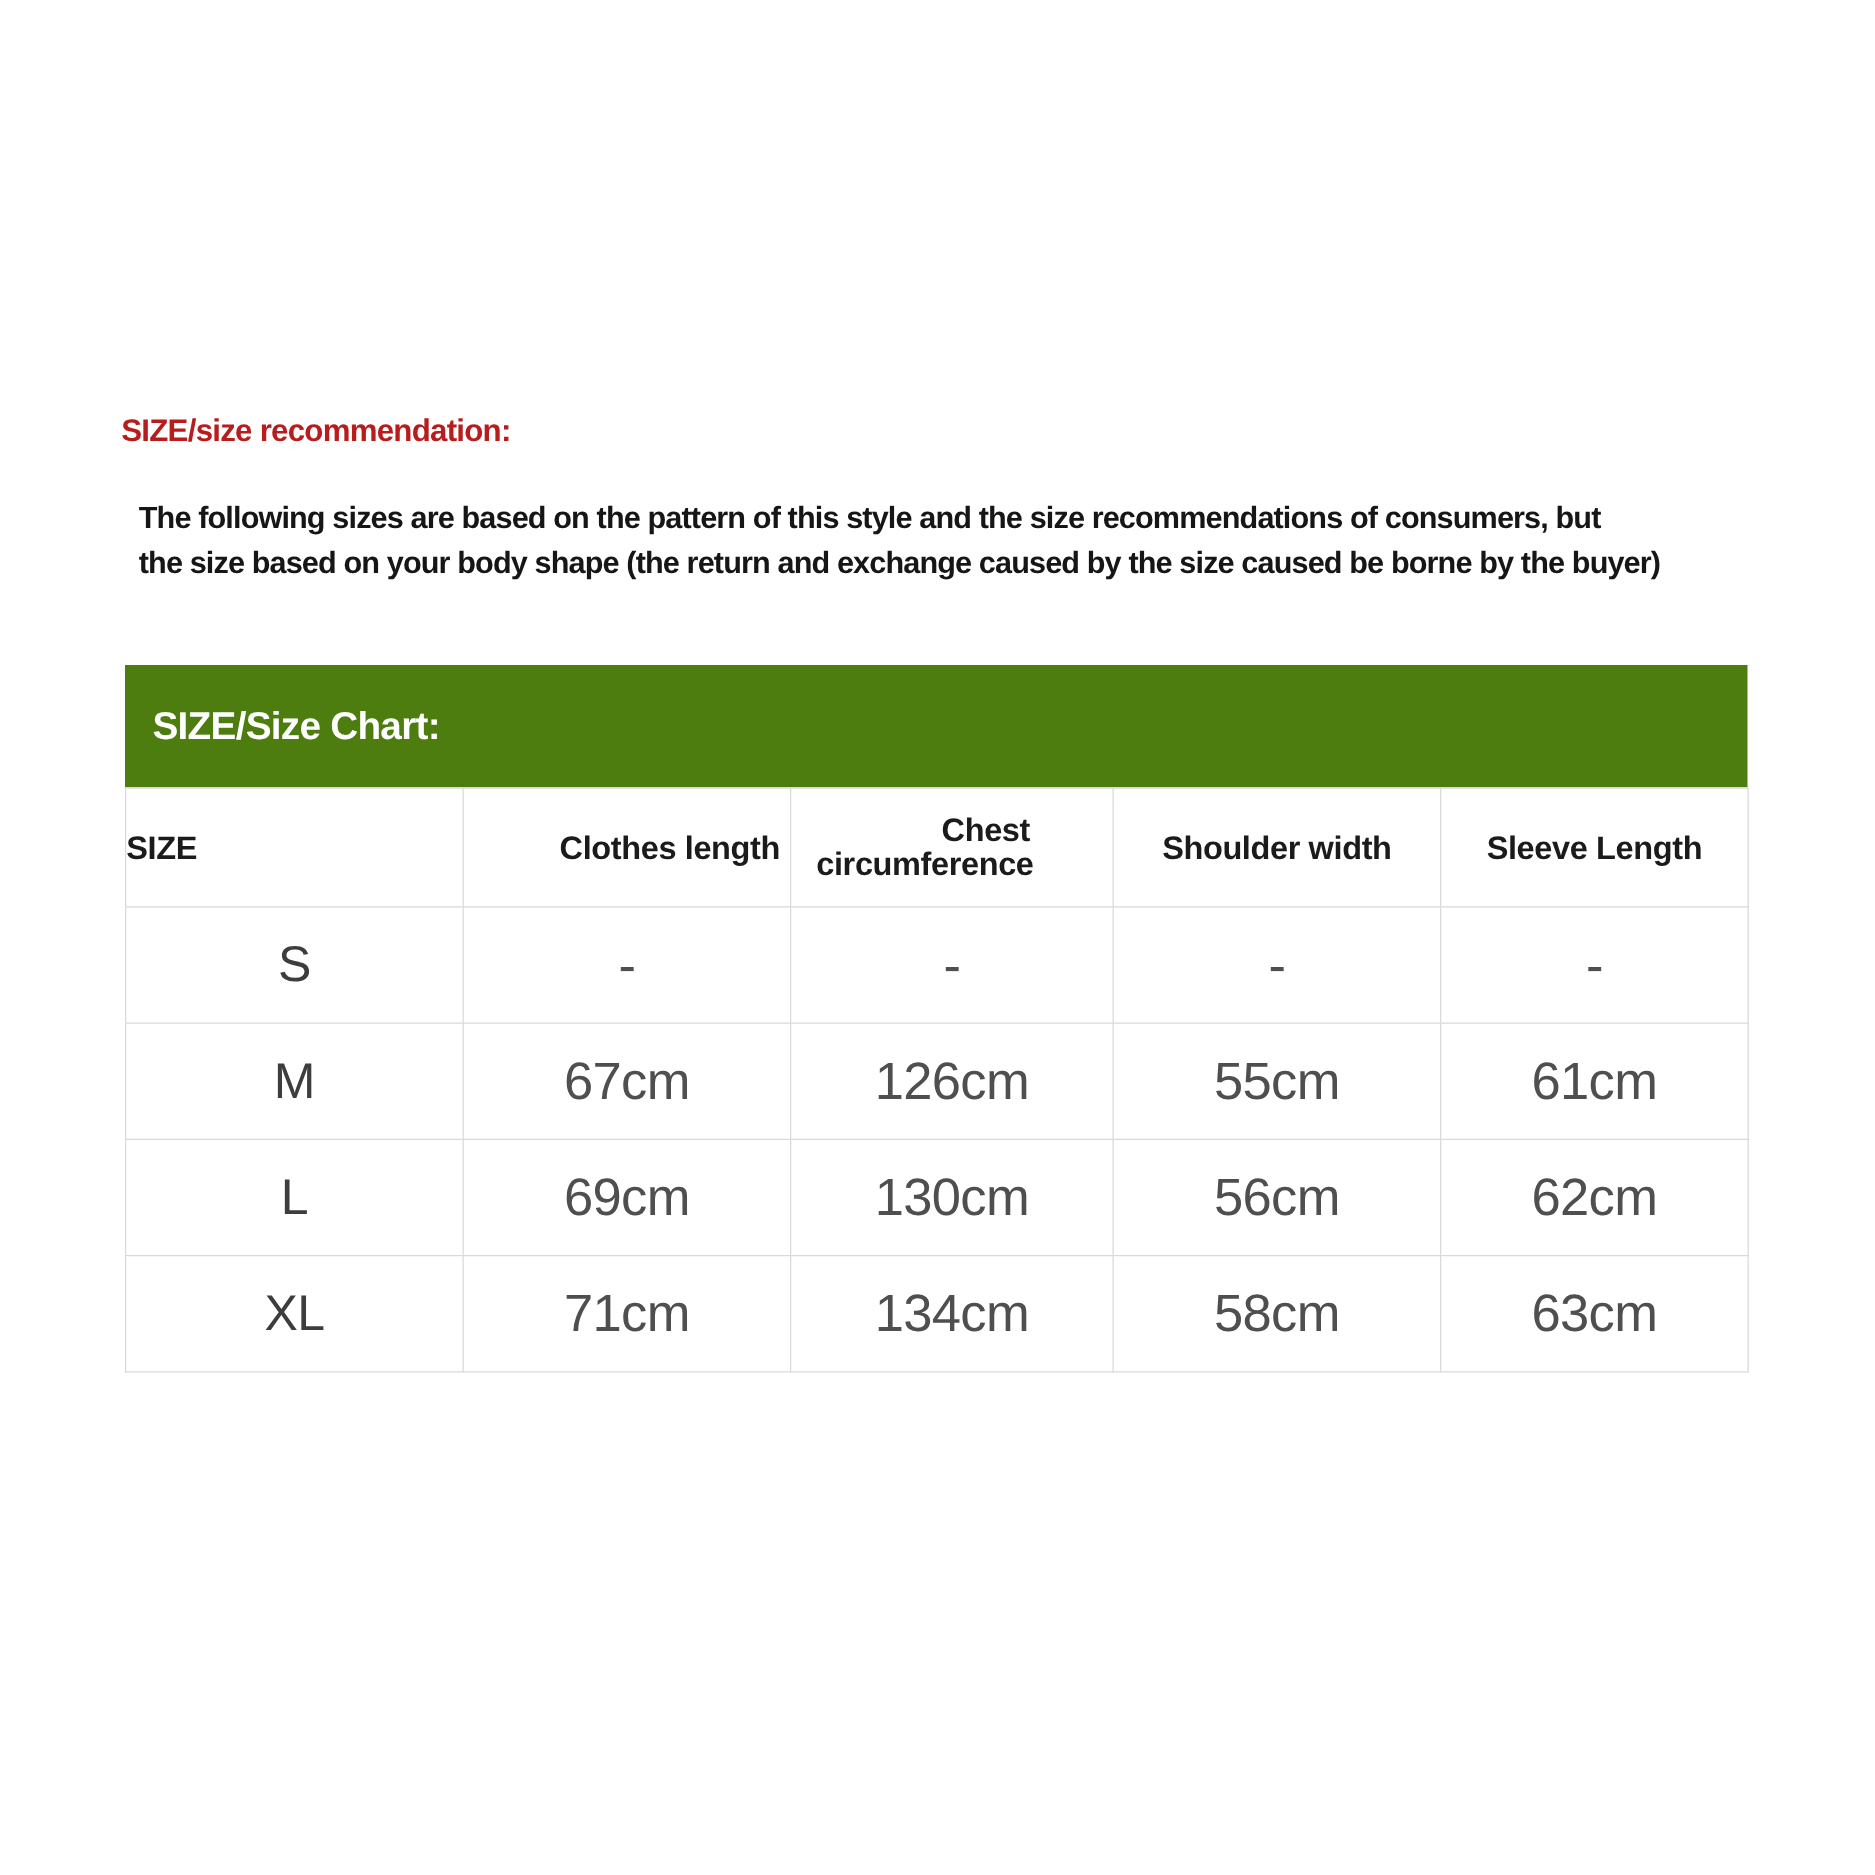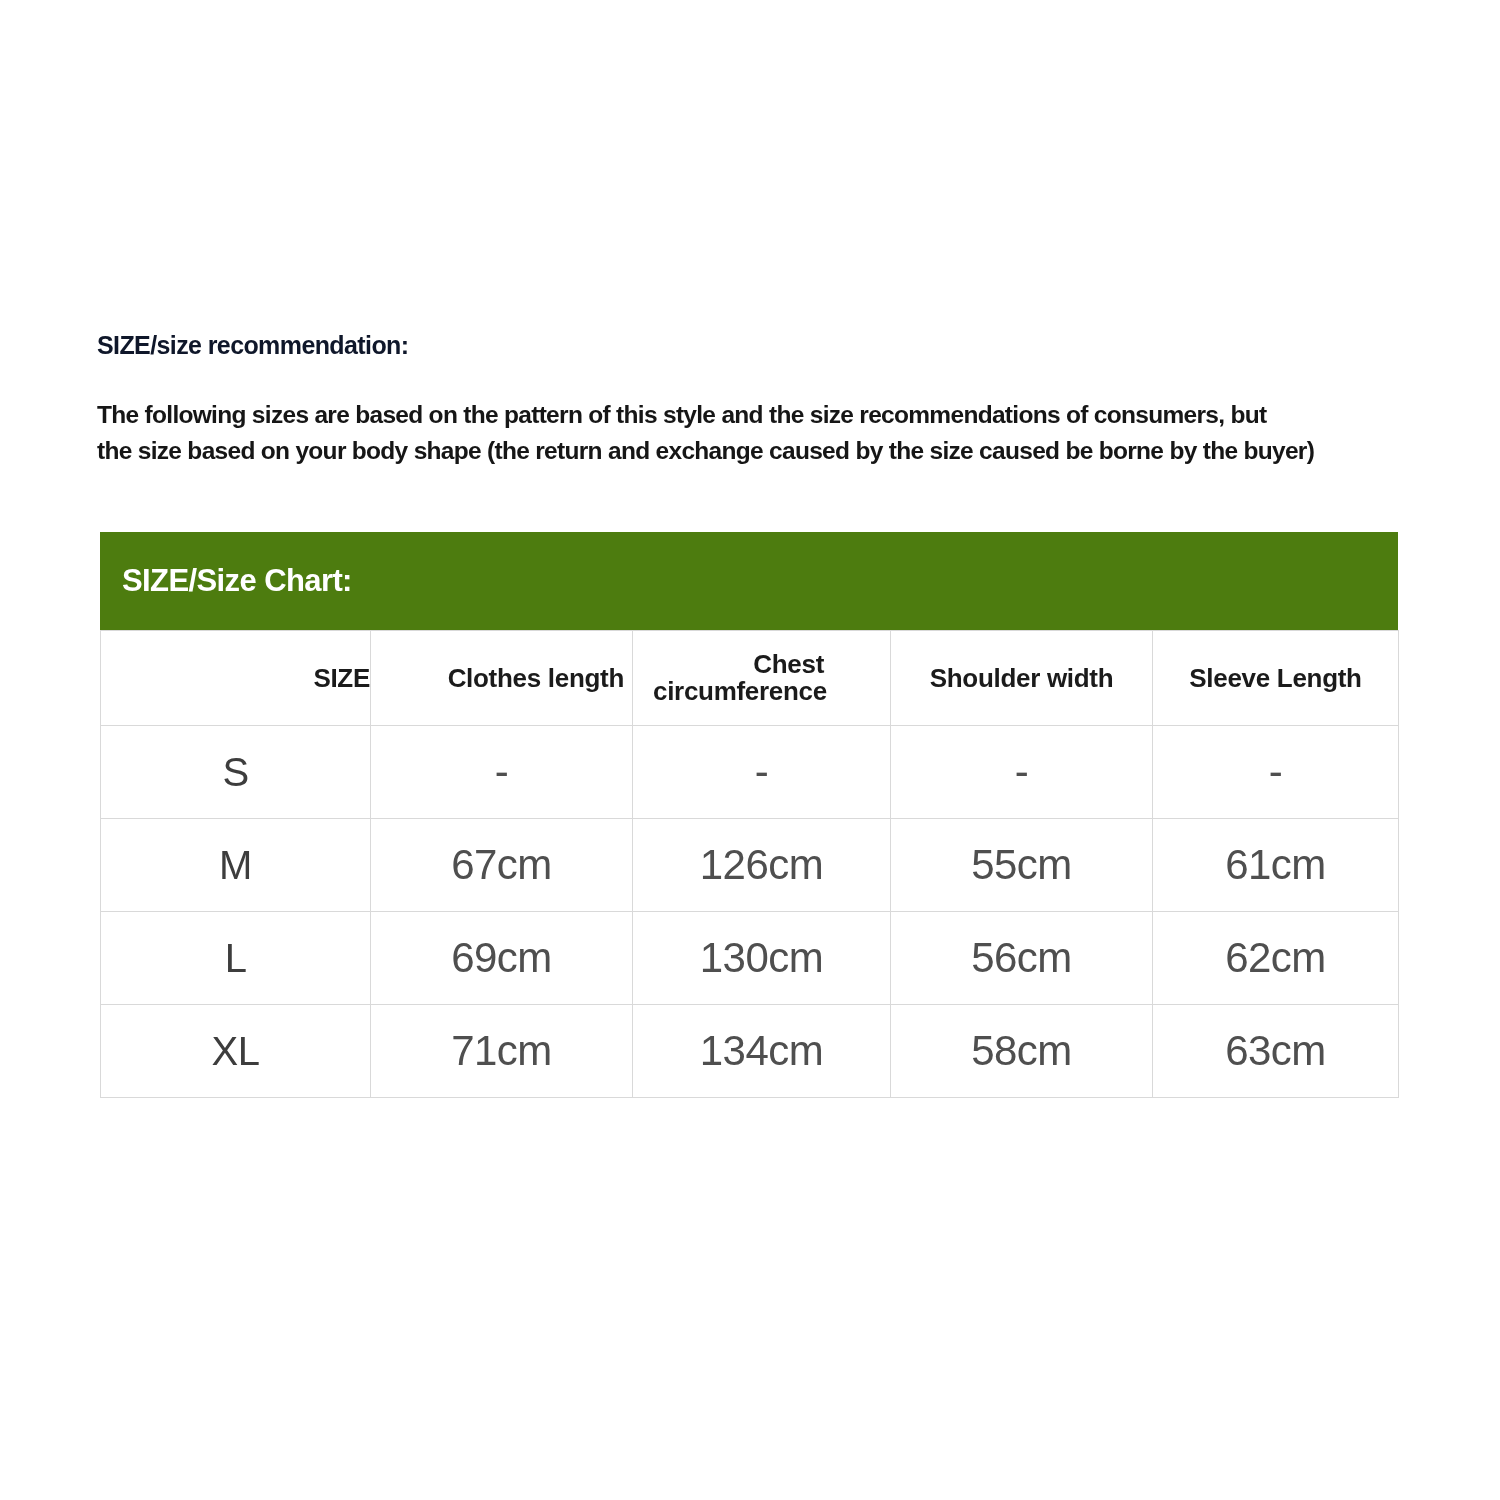--- a/index.html
+++ b/index.html
@@ -15,27 +15,27 @@
     overflow: hidden;
   }
 
   .intro-heading {
     position: absolute;
     left: 97px;
     top: 331px;
     font-size: 25px;
     font-weight: 700;
     letter-spacing: -0.6px;
-    color: #0f172a;
+    color: #b91c1c;
     white-space: nowrap;
   }
 
   .intro-body {
     position: absolute;
-    left: 97px;
+    left: 111px;
     top: 397px;
     color: #161616;
     font-size: 24.5px;
     font-weight: 700;
     letter-spacing: -0.7px;
     line-height: 36px;
   }
   .intro-line { white-space: nowrap; }
 
   .banner {
@@ -72,21 +72,21 @@
     vertical-align: middle;
   }
   .size-table thead th {
     height: 94px;
     font-size: 26px;
     font-weight: 700;
     color: #1b1b1b;
     letter-spacing: -0.3px;
   }
   th.col-size {
-    text-align: right;
+    text-align: left;
   }
   th.col-clothes {
     text-align: right;
     padding-right: 8px;
   }
   th.col-chest {
     text-align: right;
     padding-left: 20px;
     padding-right: 66px;
     font-size: 22px;

